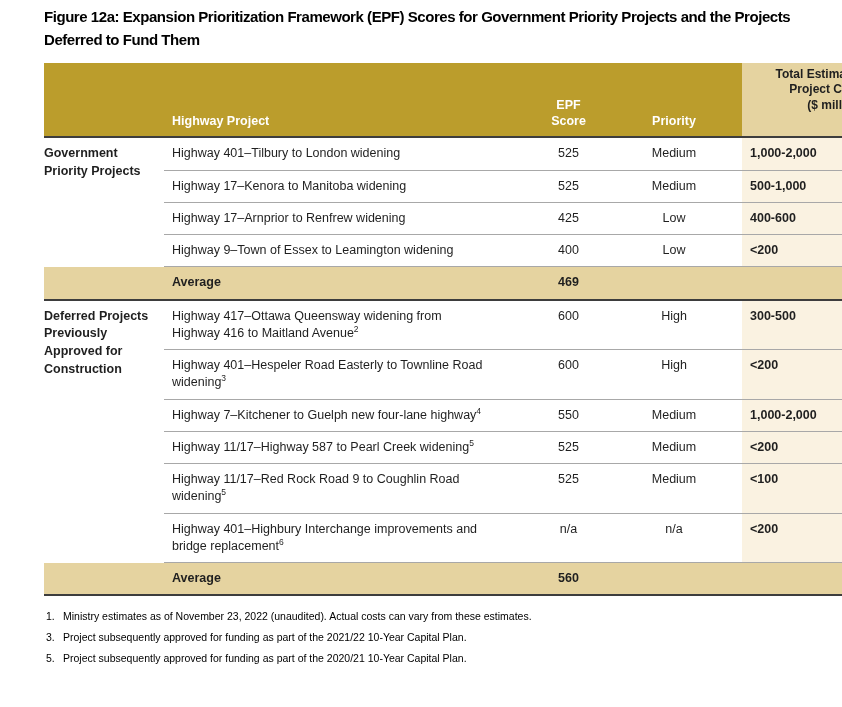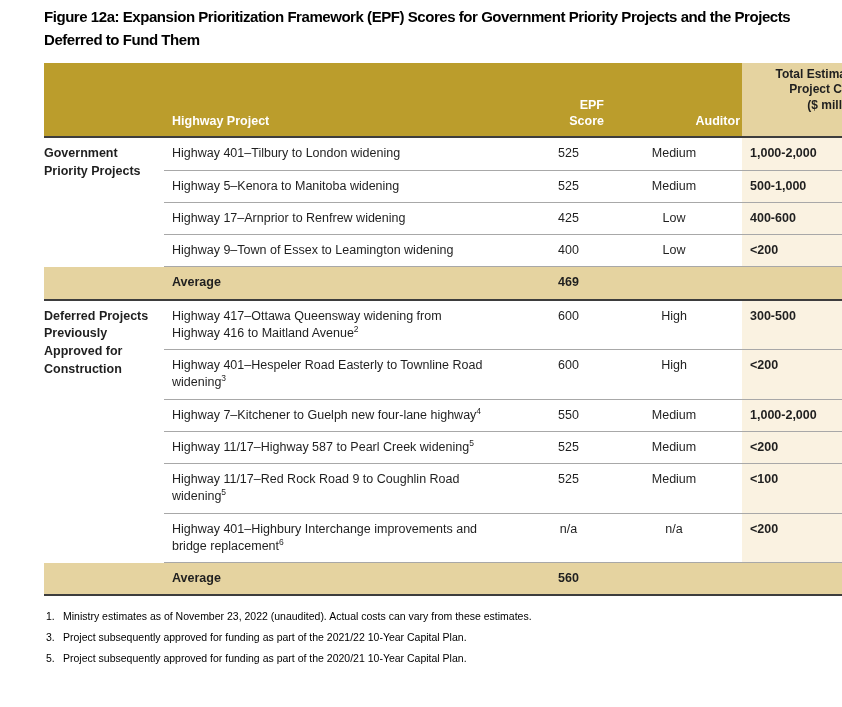--- a/index.html
+++ b/index.html
@@ -26,21 +26,21 @@
   col.c1{width:120px;} col.c2{width:367px;} col.c3{width:75px;}
   col.c4{width:136px;} col.c5{width:130px;}
 
   th{
     background:var(--gold); color:#fff;
     font-size:12.5px; font-weight:bold; text-align:left;
     vertical-align:bottom; height:55px; box-sizing:border-box;
     padding:4px 8px 7px 8px; border-bottom:2px solid var(--dark);
     white-space:pre-line; line-height:1.3;
   }
-  th.center{text-align:right; padding-left:2px; padding-right:2px;}
+  th.center{text-align:center; padding-left:2px; padding-right:2px;}
   th.cost-h{
     background:var(--tan); color:var(--ink); text-align:right;
     font-size:12px; line-height:1.3; padding-bottom:23px;
   }
 
   td{
     font-size:12.5px; vertical-align:top; line-height:1.38;
     padding:7px 8px; color:var(--ink);
   }
   td.project, td.score, td.priority, td.cost{ border-bottom:1px solid var(--rule); }
@@ -80,37 +80,37 @@
         <col class="c3">
         <col class="c4">
         <col class="c5">
     </colgroup>
     <thead>
       <tr>
         <th></th>
         <th>Highway Project</th>
         <th class="center">EPF
 Score</th>
-        <th class="center">Auditor</th>
+        <th class="center">Priority</th>
         <th class="cost-h">Total Estimated
 Project Cost¹
 ($ million)</th>
       </tr>
     </thead>
     <tbody id="table-body">
         <tr>
           <td class="section-label" rowspan="4">Government
 Priority Projects</td>
           <td class="project"><span class="project-text">Highway 401–Tilbury to London widening</span></td>
           <td class="score">525</td>
           <td class="priority">Medium</td>
           <td class="cost">1,000-2,000</td>
         </tr>
         <tr>
-          <td class="project"><span class="project-text">Highway 5–Kenora to Manitoba widening</span></td>
+          <td class="project"><span class="project-text">Highway 17–Kenora to Manitoba widening</span></td>
           <td class="score">525</td>
           <td class="priority">Medium</td>
           <td class="cost">500-1,000</td>
         </tr>
         <tr>
           <td class="project"><span class="project-text">Highway 17–Arnprior to Renfrew widening</span></td>
           <td class="score">425</td>
           <td class="priority">Low</td>
           <td class="cost">400-600</td>
         </tr>

